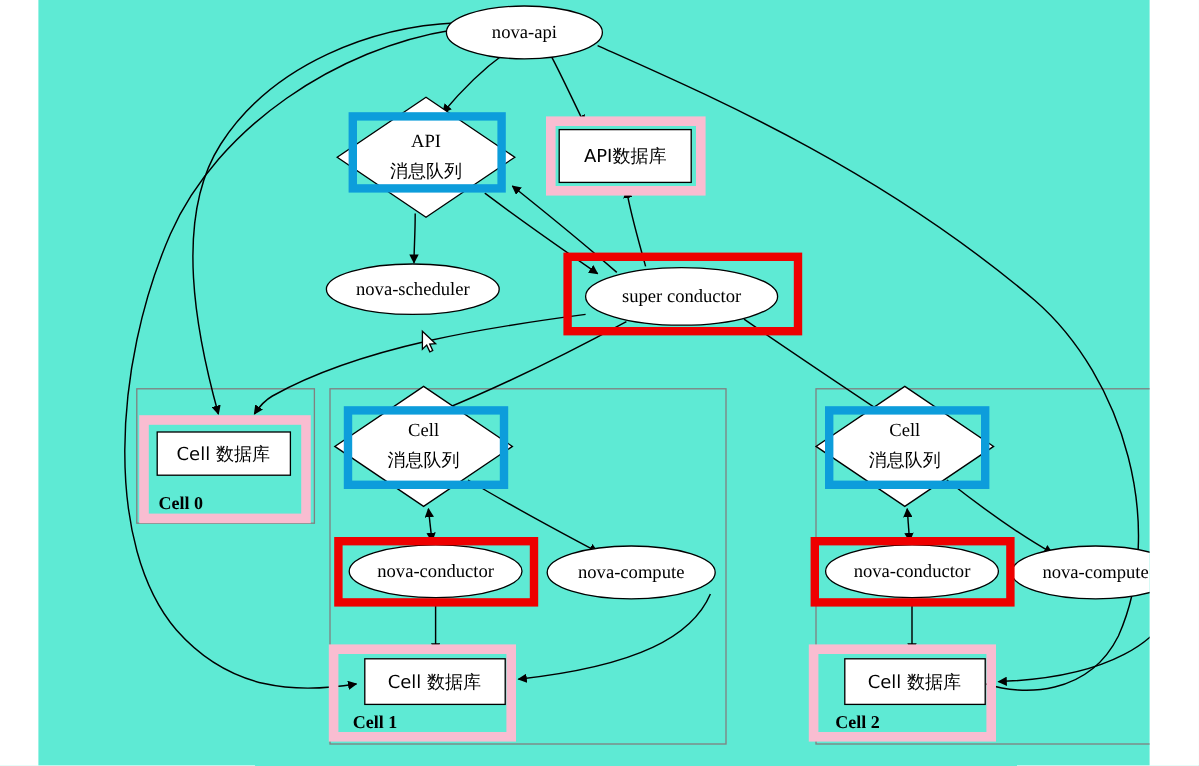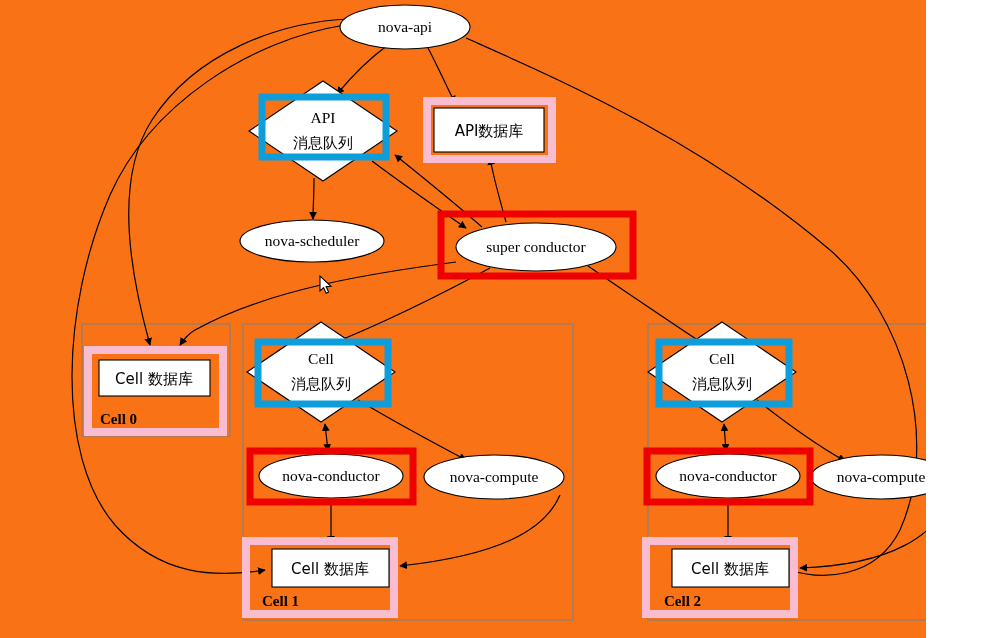--- a/index.html
+++ b/index.html
@@ -7,22 +7,23 @@
     padding: 0;
     background: #ffffff;
   }
   body {
     font-family: "Liberation Serif", "DejaVu Serif", serif;
   }
   #canvas {
     position: relative;
     width: 926px;
     height: 638px;
-    background: #f97316;
+    background: #5eead4;
     overflow: hidden;
+    margin-left: 32px;
   }
   svg#diagram {
     position: absolute;
     top: 0;
     left: 0;
     width: 999px;
     height: 638px;
   }
   .node-shape {
     fill: #ffffff;

